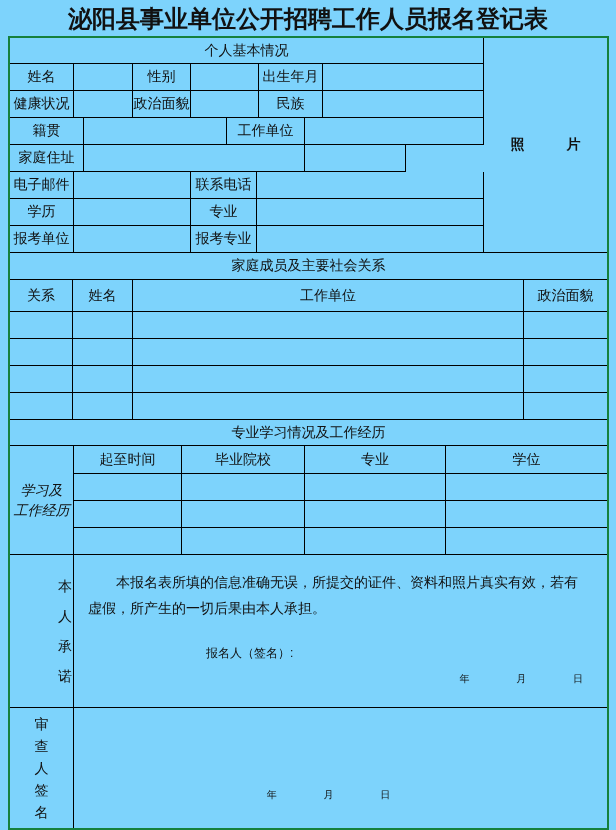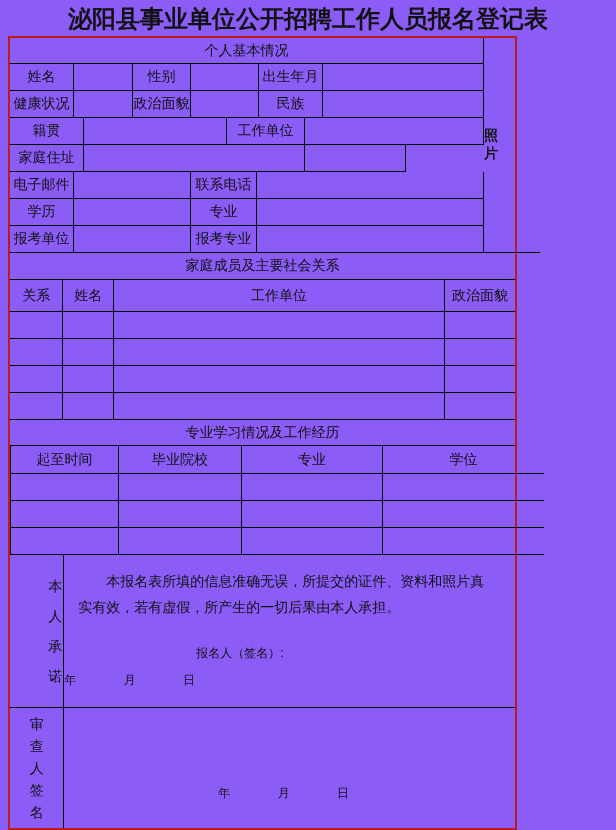--- a/index.html
+++ b/index.html
@@ -1,25 +1,25 @@
 <!DOCTYPE html>
 <html><head>
 <meta charset="utf-8">
 <style>
   * { margin:0; padding:0; box-sizing:border-box; }
   html,body { background:#ffffff; }
   .page {
-    width:616px; height:830px; background:#8b5cf6; overflow:hidden;
+    width:616px; height:830px; background:#7dd3fc; overflow:hidden;
     font-family:"Liberation Sans", sans-serif; color:#111;
   }
   .title {
     height:36px; display:flex; align-items:center; justify-content:center;
     font-size:24px; font-weight:bold; letter-spacing:0px; padding-top:2px;
   }
-  .tbl { width:509px; margin-left:8px; border:2px solid #b91c1c; }
+  .tbl { width:601px; margin-left:8px; border:2px solid #15803d; }
   .row { display:flex; }
   .c {
     border-right:1px solid #000; border-bottom:1px solid #000;
     display:flex; align-items:center; justify-content:center;
     font-size:14px; white-space:nowrap; overflow:hidden;
   }
   .nr { border-right:none; }
   .nb { border-bottom:none; }
   
   .h26{height:26px}.h27{height:27px}.h28{height:28px}.h32{height:32px}
@@ -51,21 +51,21 @@
   .commit-body { width:533px; height:153px; font-size:14px; }
   .review-body {
     width:533px; height:120px; display:flex; flex-direction:column;
     justify-content:flex-end; padding-bottom:26px; font-size:14px;
   }
   .commit-text {
     padding:14px 18px 0 14px; line-height:26px; text-indent:2em;
     font-size:14px;
   }
   .sign-line { margin:24px 0 0 132px; font-size:12px; }
-  .date-line { margin-top:10px; padding-right:12px; font-size:12px; }
+  .date-line { margin-top:10px; text-align:right; padding-right:24px; font-size:10px; }
   .date-line .gap { margin-left:44px; }
 </style>
 </head>
 <body>
 
 <div class="page">
 
   <div class="title">泌阳县事业单位公开招聘工作人员报名登记表</div>
 
   <div class="tbl">
@@ -192,21 +192,21 @@
           <div class="c w161 nr"></div>
         </div>
       </div>
     </div>
 
     <div class="psec">
       <div class="c commit-left vcell">
         <div class="vtext">本人承诺</div>
       </div>
       <div class="c nr commit-body" style="display:block;">
-        <div class="commit-text" style="white-space:normal;font-family:Liberation Mono, monospace;">本报名表所填的信息准确无误，所提交的证件、资料和照片真实有效，若有虚假，所产生的一切后果由本人承担。</div>
+        <div class="commit-text" style="white-space:normal;">本报名表所填的信息准确无误，所提交的证件、资料和照片真实有效，若有虚假，所产生的一切后果由本人承担。</div>
         <div class="sign-line">报名人（签名）:</div>
         <div class="date-line">
           <span>年</span>
           <span class="gap">月</span>
           <span class="gap">日</span>
         </div>
       </div>
     </div>
 
     <div class="psec">

